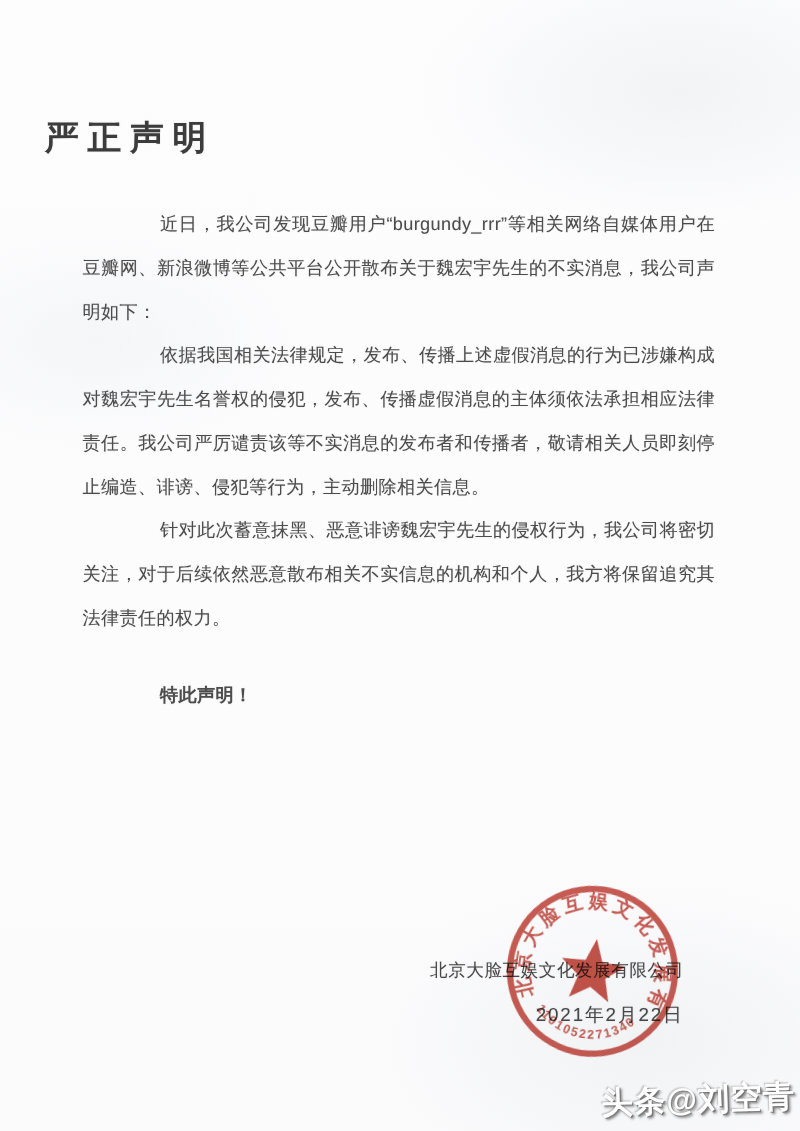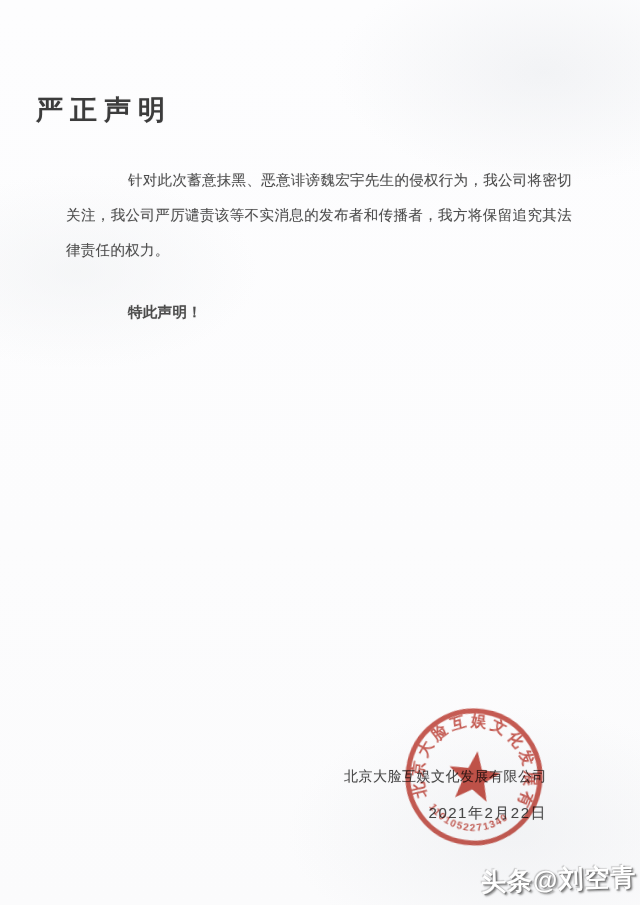--- a/index.html
+++ b/index.html
@@ -56,21 +56,23 @@
   }
 </style>
 </head>
 <body>
 
 <div class="page">
 
   <div class="title">严正声明</div>
 
   <div class="body-text">
-    <p>针对此次蓄意抹黑、恶意诽谤魏宏宇先生的侵权行为，我公司将密切关注，我公司严厉谴责该等不实消息的发布者和传播者，我方将保留追究其法律责任的权力。</p>
+    <p>近日，我公司发现豆瓣用户“burgundy_rrr”等相关网络自媒体用户在豆瓣网、新浪微博等公共平台公开散布关于魏宏宇先生的不实消息，我公司声明如下：</p>
+    <p>依据我国相关法律规定，发布、传播上述虚假消息的行为已涉嫌构成对魏宏宇先生名誉权的侵犯，发布、传播虚假消息的主体须依法承担相应法律责任。我公司严厉谴责该等不实消息的发布者和传播者，敬请相关人员即刻停止编造、诽谤、侵犯等行为，主动删除相关信息。</p>
+    <p>针对此次蓄意抹黑、恶意诽谤魏宏宇先生的侵权行为，我公司将密切关注，对于后续依然恶意散布相关不实信息的机构和个人，我方将保留追究其法律责任的权力。</p>
     <p class="closing">特此声明！</p>
   </div>
 
   <div class="signature">
     <div class="company">北京大脸互娱文化发展有限公司</div>
     <div class="date">2021年2月22日</div>
   </div>
 
   <svg class="seal" viewBox="0 0 140 140" xmlns="http://www.w3.org/2000/svg">
     <defs>

